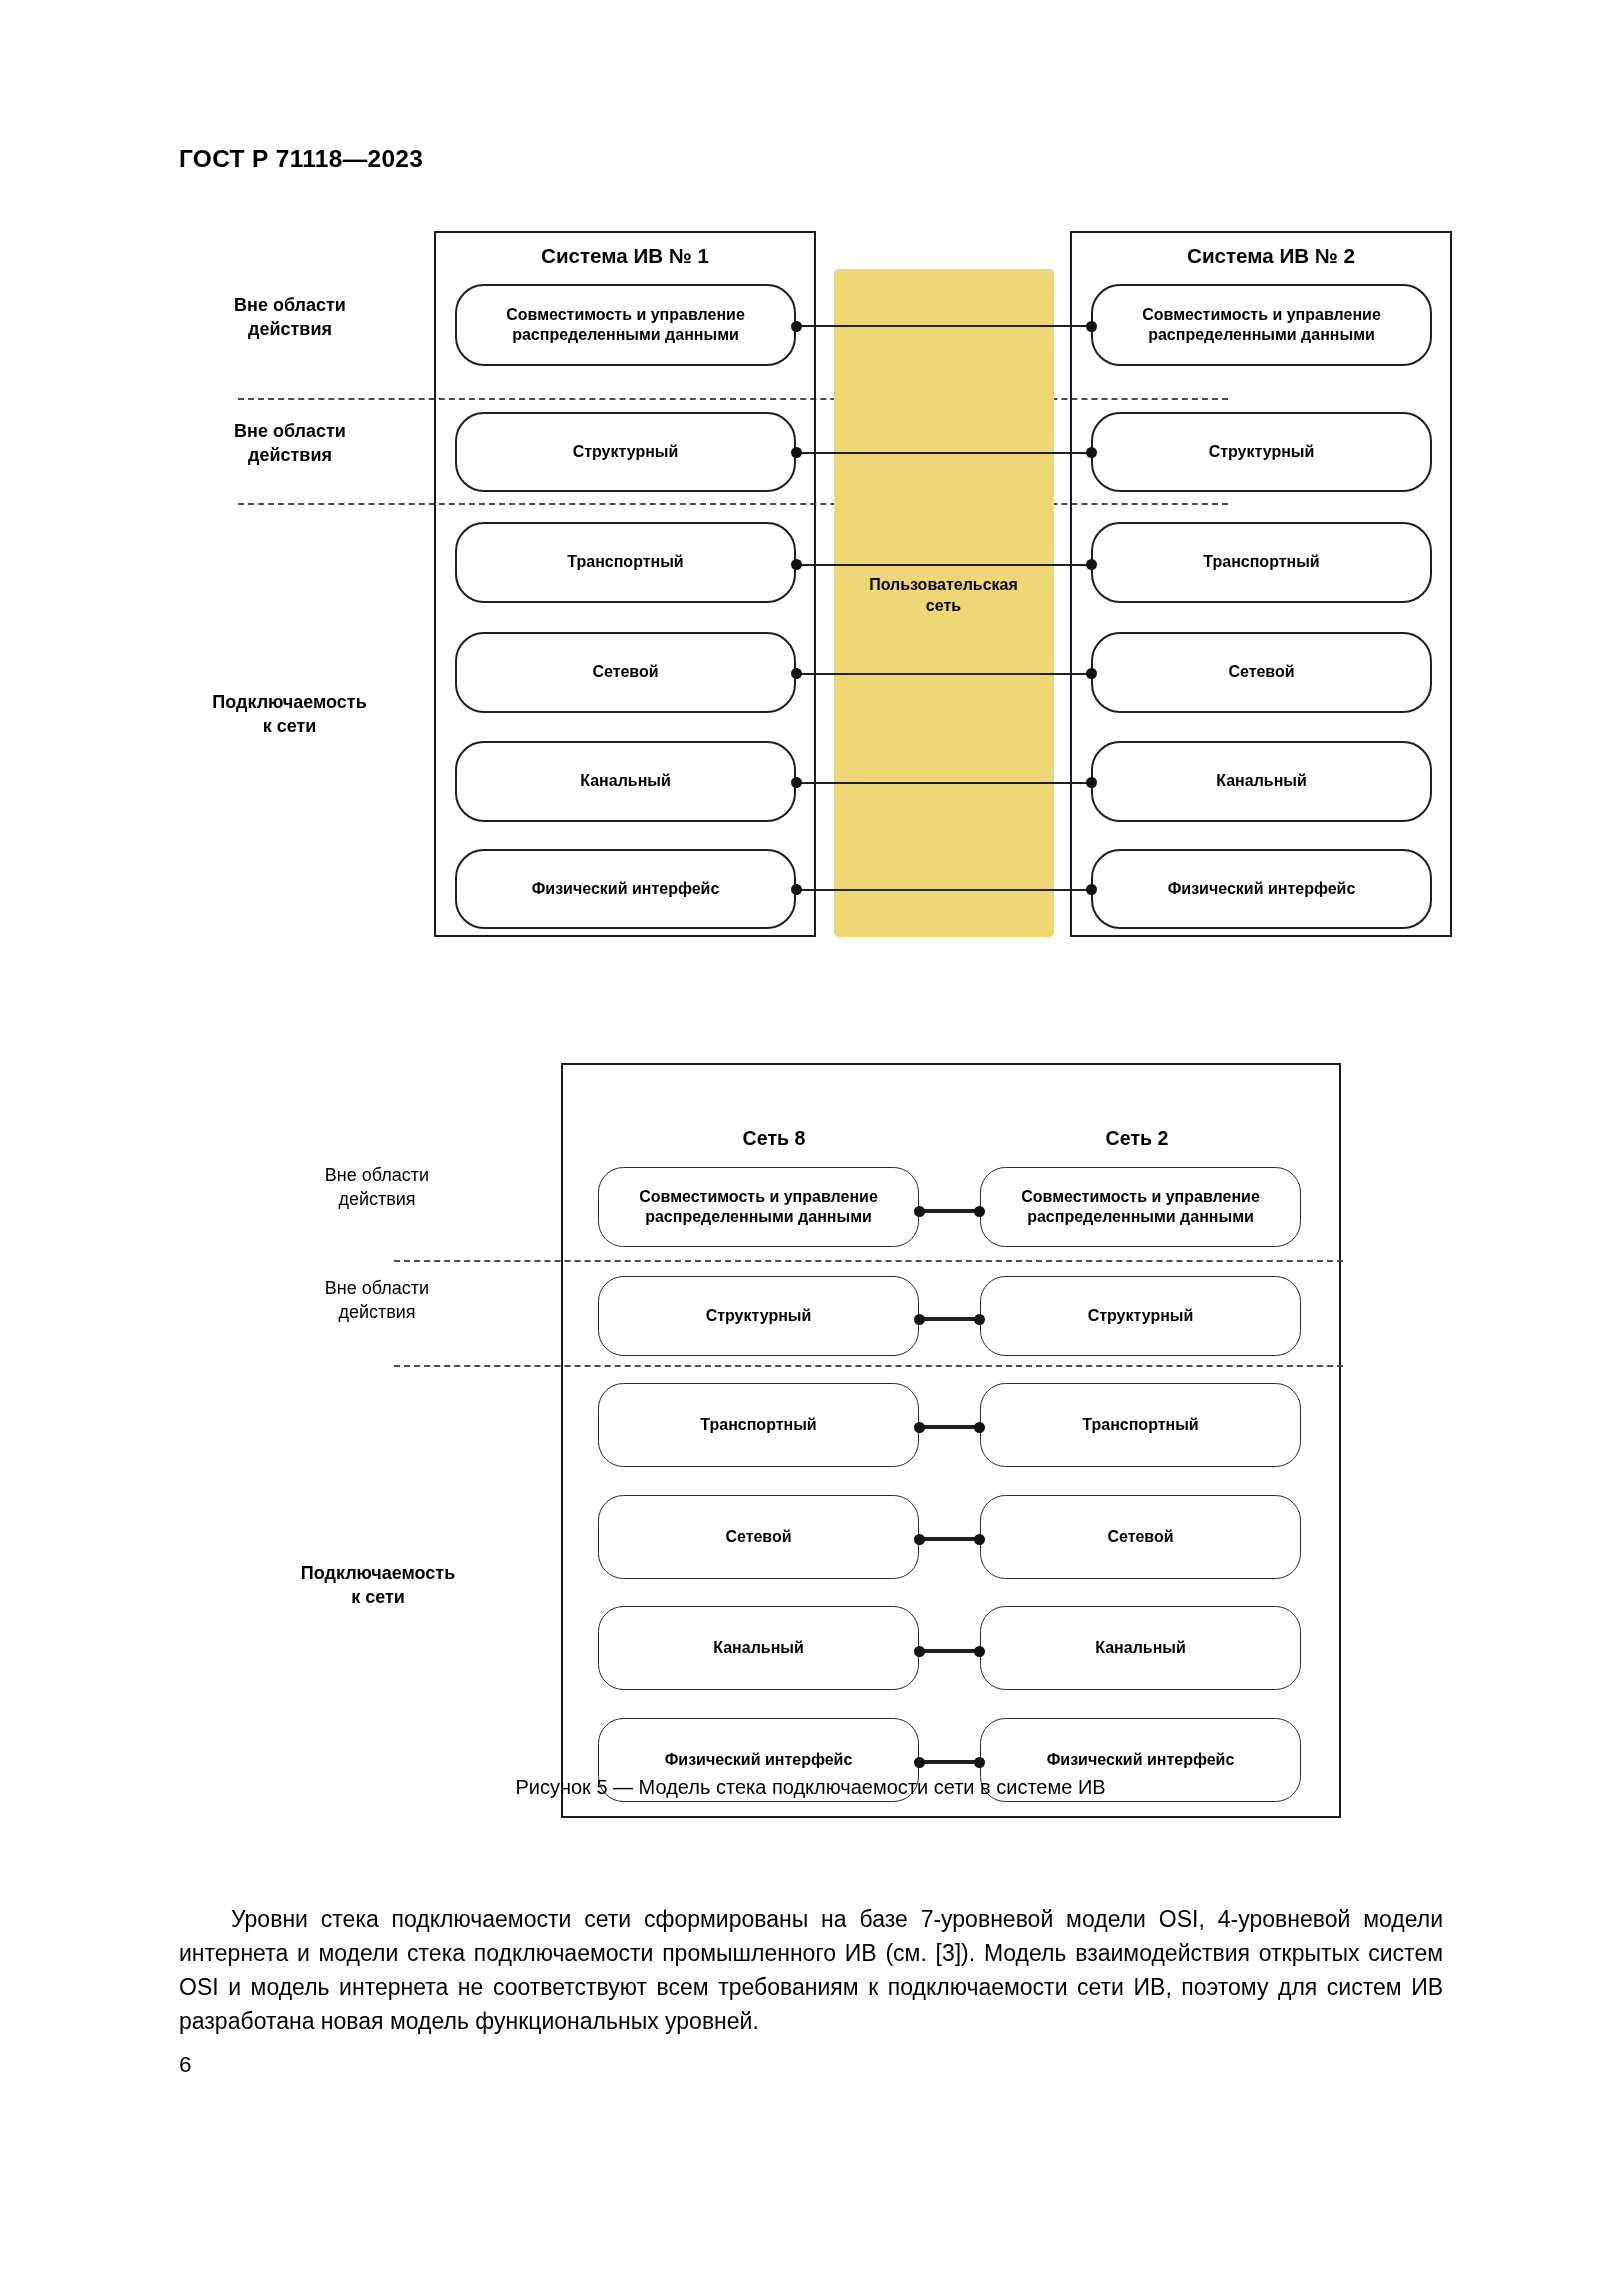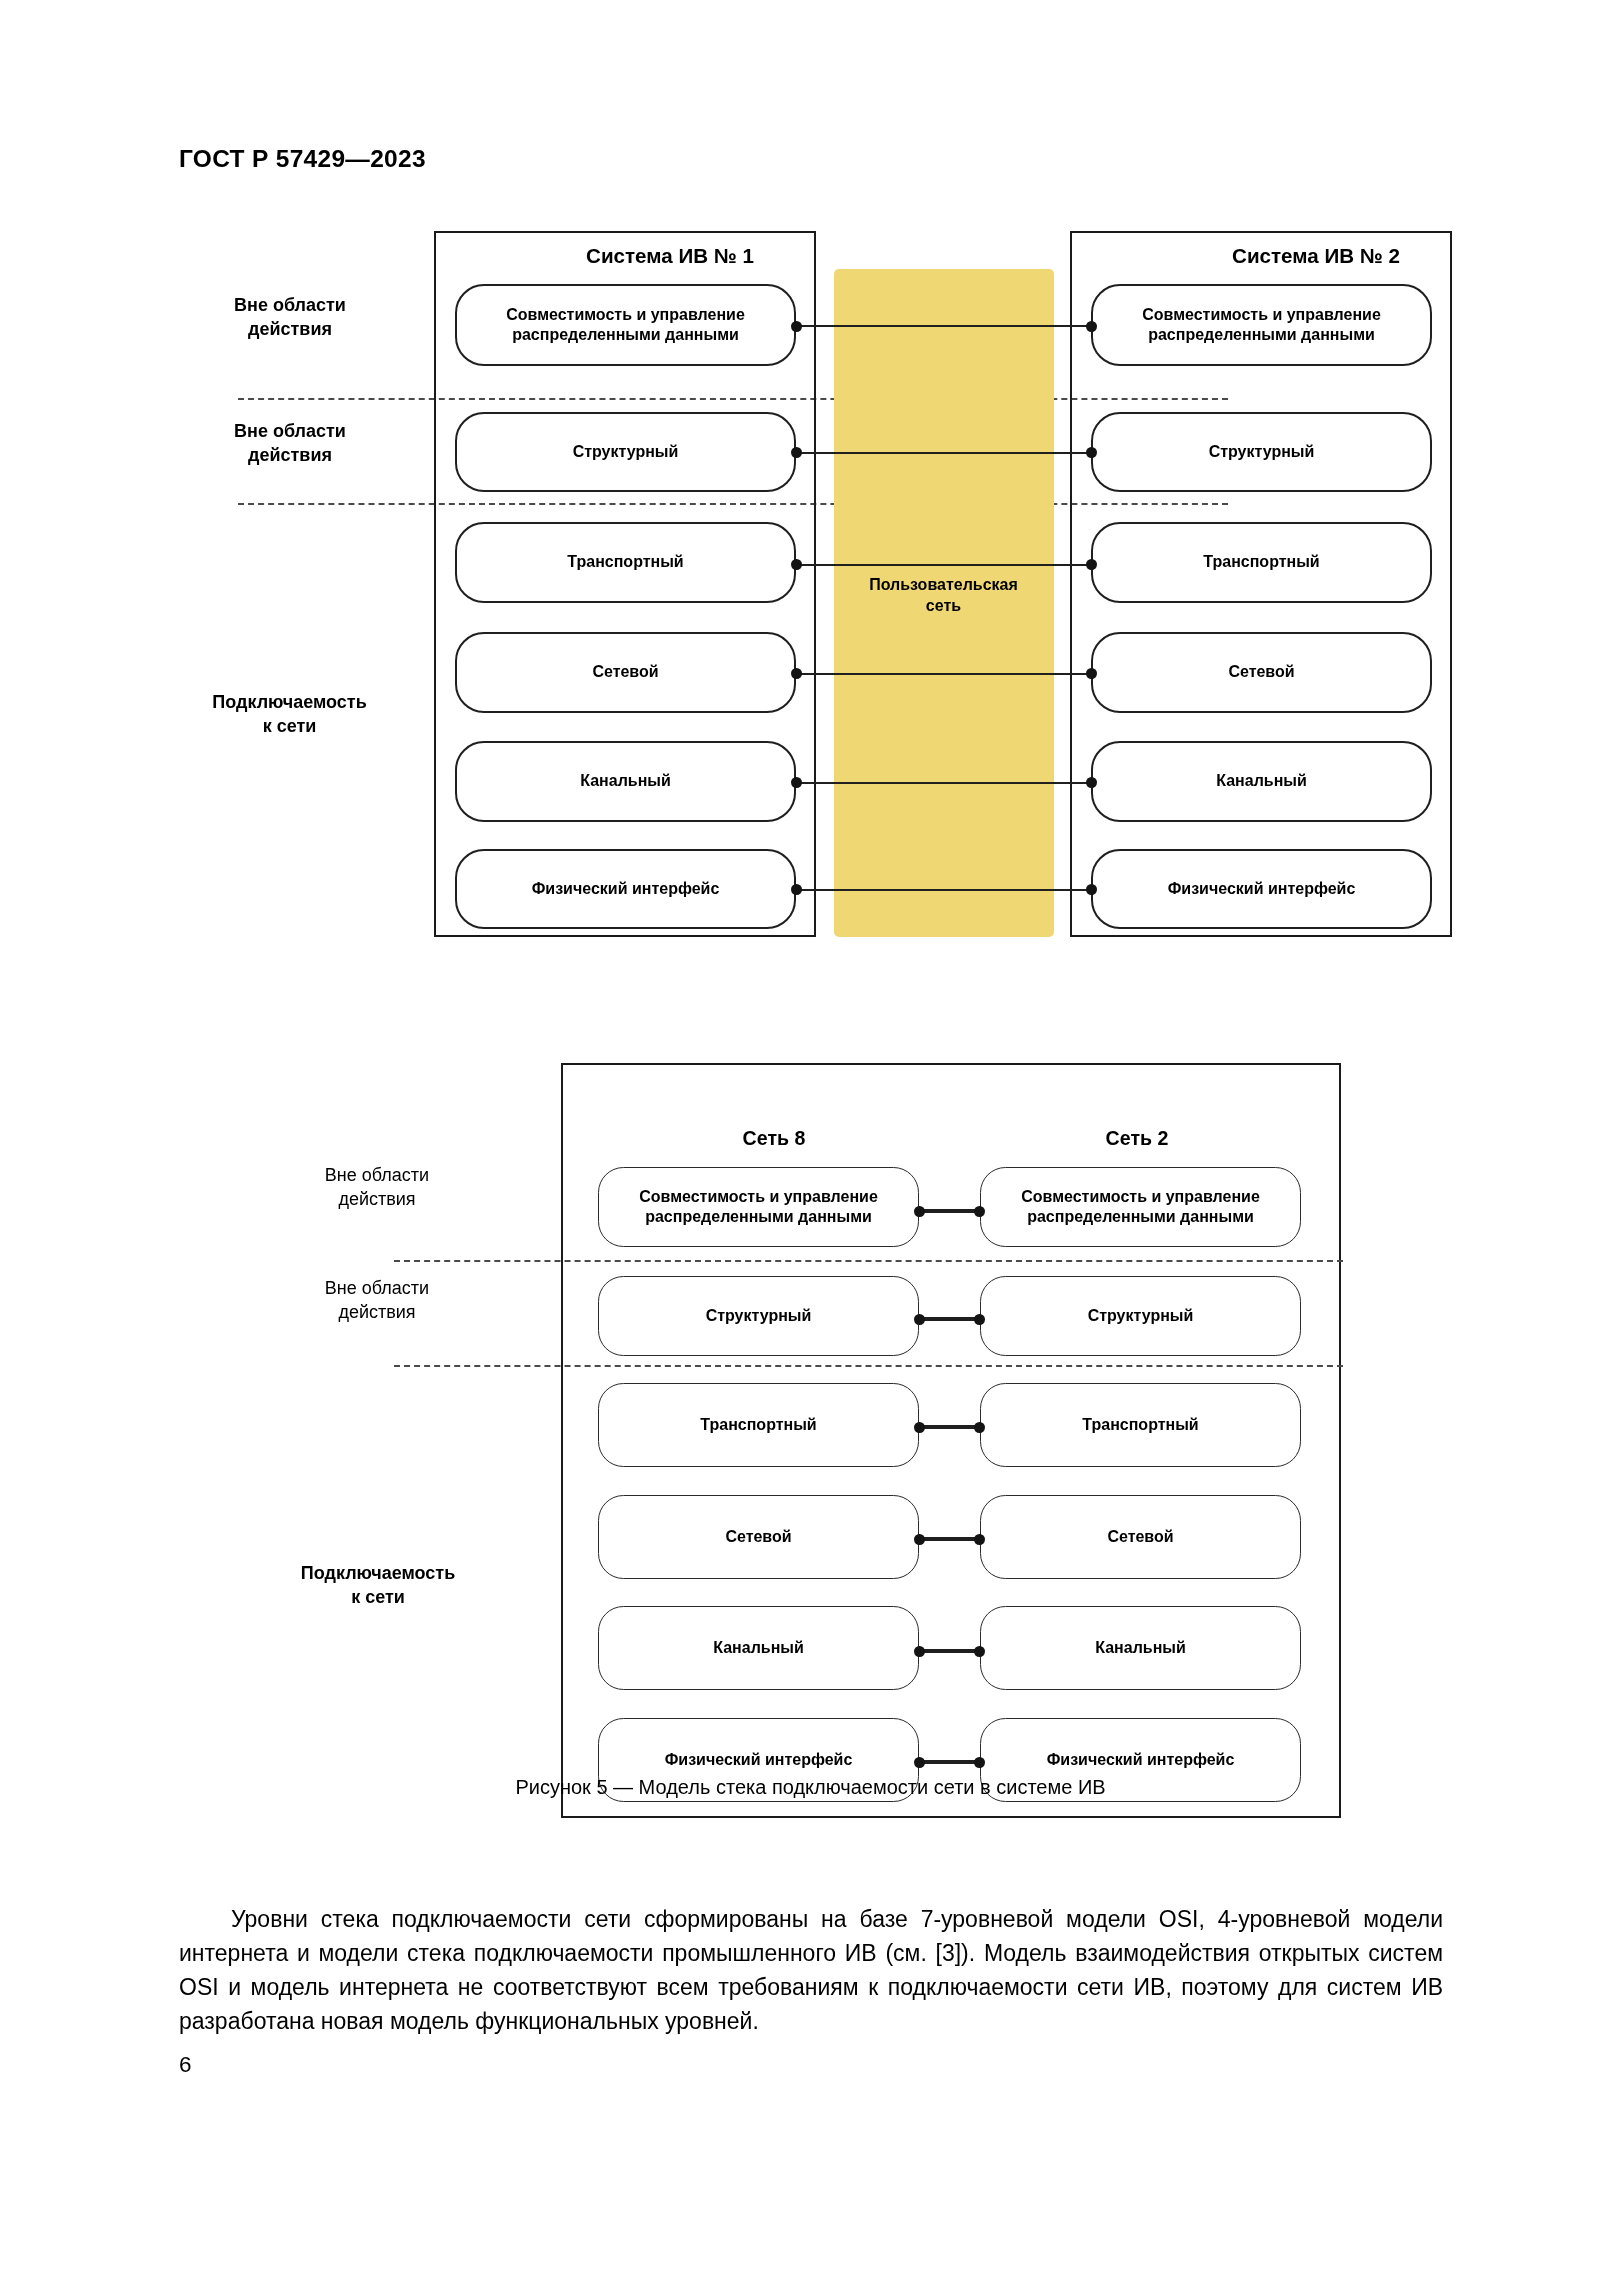--- a/index.html
+++ b/index.html
@@ -52,21 +52,20 @@
     background: transparent;
     box-sizing: border-box;
   }
 
   .panel-title {
     position: absolute;
     text-align: center;
     font-size: 20.6px;
     font-weight: bold;
     white-space: nowrap;
-    margin-left: 45px;
   }
 
   .col-title {
     position: absolute;
     text-align: center;
     font-size: 19.6px;
     font-weight: bold;
     white-space: nowrap;
   }
 
@@ -152,21 +151,21 @@
     left: 179px;
     top: 2052px;
     font-size: 22.5px;
   }
 </style>
 </head>
 <body>
 
 <div class="page">
 
-  <div class="doc-header">ГОСТ Р 57429—2023</div>
+  <div class="doc-header">ГОСТ Р 71118—2023</div>
 
   <div class="figure" style="left:0; top:0; width:1621px; height:1000px;">
 
     <div class="side-label" style="left:182px; top:294px; width:216px;">Вне области
 действия</div>
     <div class="side-label" style="left:182px; top:420px; width:216px;">Вне области
 действия</div>
     <div class="side-label" style="left:174px; top:691px; width:231px;">Подключаемость
 к сети</div>
 

